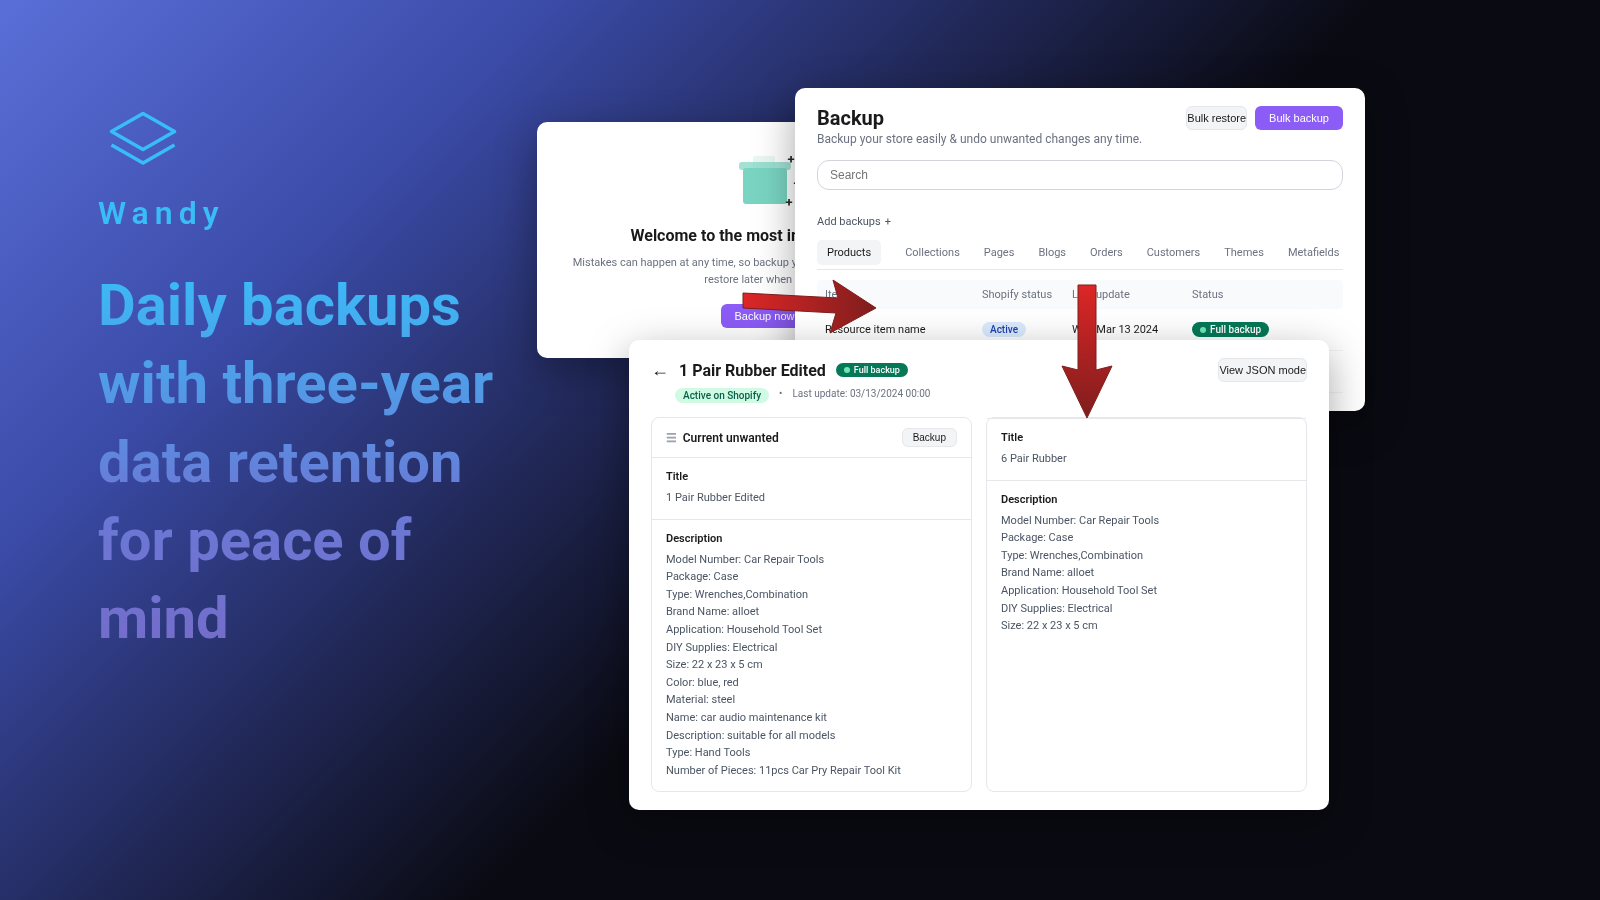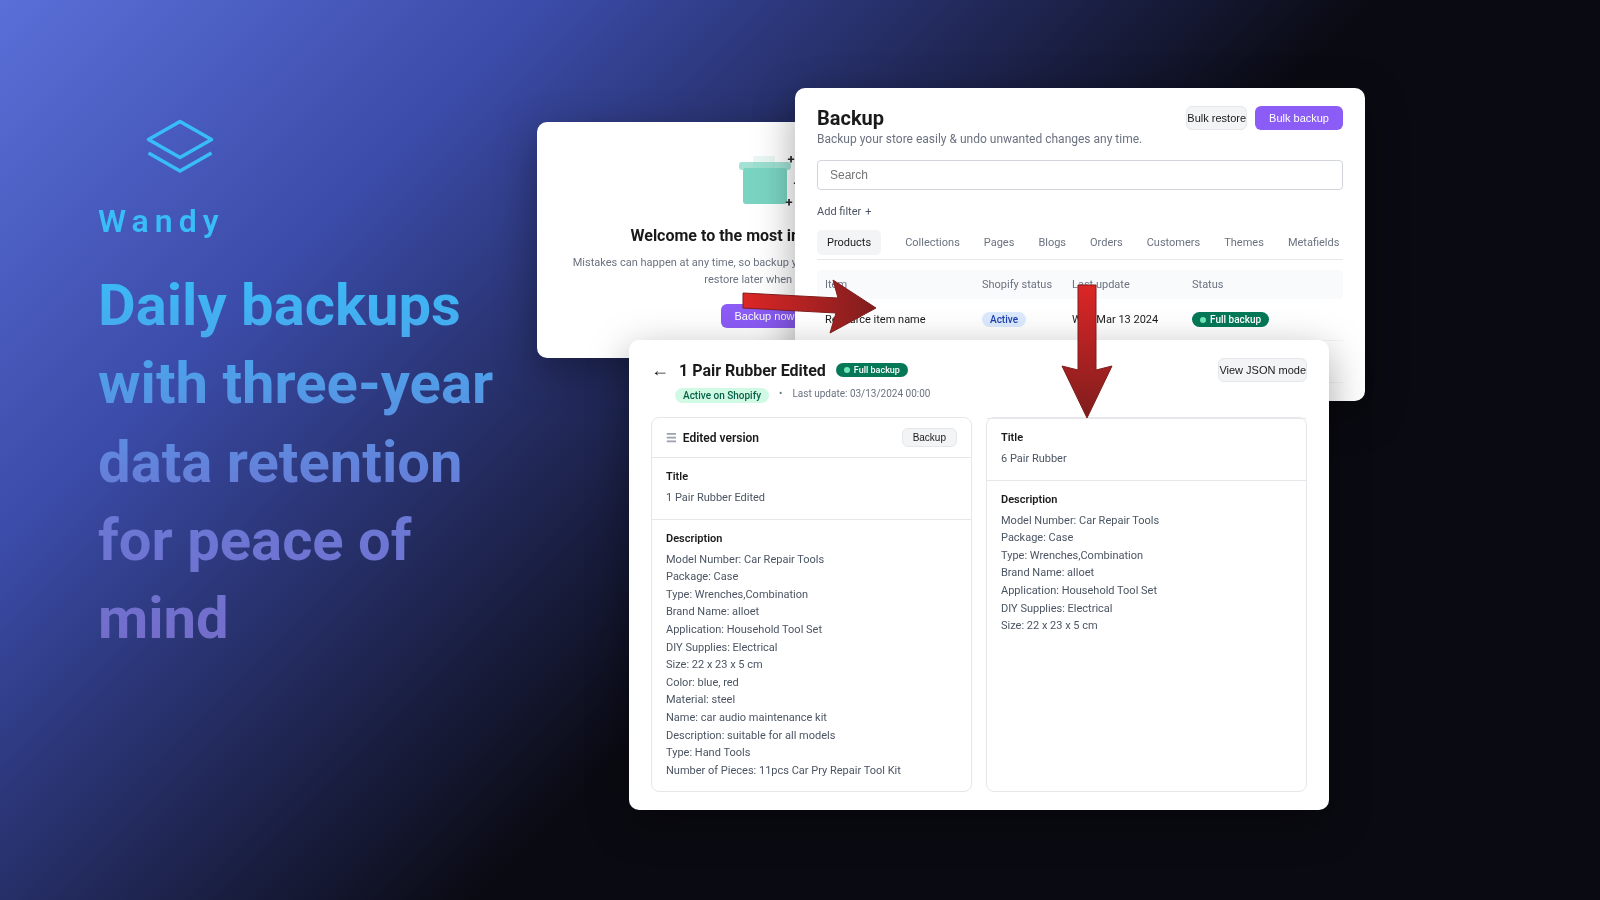--- a/index.html
+++ b/index.html
@@ -1,38 +1,38 @@
 <!DOCTYPE html>
 <html><head>
 <meta charset="utf-8">
 <style>
 *{box-sizing:border-box;margin:0;padding:0}
 body{width:1600px;height:900px;font-family:-apple-system,BlinkMacSystemFont,"Segoe UI",Roboto,sans-serif;background:#0a0a12;overflow:hidden;position:relative}
 .bg-gradient{position:absolute;top:0;left:0;width:100%;height:100%;background:linear-gradient(135deg,#5a6fd8 0%,#3b4ba8 22%,#0a0a12 55%)}
-.logo-wrap{position:absolute;top:108px;left:98px;display:flex;flex-direction:column;align-items:flex-end}
+.logo-wrap{position:absolute;top:100px;left:98px;display:flex;flex-direction:column;align-items:flex-start}
 .logo-icon{width:90px;height:90px}
 .logo-text{font-size:32px;font-weight:600;letter-spacing:6px;color:#38bdf8;margin-top:4px}
 .tagline{position:absolute;top:266px;left:98px;width:420px;font-size:58px;font-weight:700;line-height:1.35;background:linear-gradient(180deg,#38bdf8 0%,#6a79d6 60%,#756cc9 100%);-webkit-background-clip:text;background-clip:text;color:transparent}
 .card{position:absolute;background:#fff;border-radius:10px;box-shadow:0 12px 40px rgba(0,0,0,.35);color:#1a1a1a}
 .welcome-card{top:122px;left:537px;width:455px;padding:28px 30px 30px;text-align:center}
 .welcome-icon{width:60px;height:60px;margin:0 auto 16px;position:relative}
 .box-icon{width:44px;height:36px;background:#7ad4c2;border-radius:3px;position:absolute;left:8px;top:18px}
 .box-top{width:52px;height:8px;background:#7ad4c2;opacity:.7;border-radius:3px;position:absolute;left:4px;top:12px}
 .box-paper{width:22px;height:20px;background:#e8f7f4;position:absolute;left:18px;top:6px;border-radius:2px}
 .plus{position:absolute;color:#2a2a2a;font-weight:700;font-size:13px}
 .welcome-title{font-size:16px;font-weight:700;margin-bottom:10px}
 .welcome-desc{font-size:11px;color:#6b7280;line-height:1.5;margin-bottom:16px}
 .btn-dark{background:#8b5cf6;color:#fff;border:none;border-radius:6px;padding:6px 14px;font-size:11px;font-weight:400;cursor:pointer}
 .backup-card{top:88px;left:795px;width:570px;padding:18px 22px}
 .backup-header{display:flex;justify-content:space-between;align-items:flex-start;margin-bottom:14px}
 .backup-title{font-size:20px;font-weight:700}
 .backup-sub{font-size:12px;color:#6b7280;margin-top:2px}
 .btn-group{display:flex;gap:8px}
 .btn-light{background:#f3f4f6;color:#1a1a1a;border:1px solid #e5e7eb;border-radius:6px;padding:5px 0;font-size:11px;font-weight:500;cursor:pointer}
-.search-box{width:100%;border:1px solid #d1d5db;border-radius:4px;padding:7px 12px;font-size:12px;margin-bottom:10px}
+.search-box{width:100%;border:1px solid #d1d5db;border-radius:12px;padding:7px 12px;font-size:12px;margin-bottom:20px}
 .add-filter{font-size:11px;color:#4b5563;margin-bottom:12px;display:inline-flex;align-items:center;gap:4px;cursor:pointer}
 .tabs{display:flex;gap:24px;border-bottom:1px solid #e5e7eb;margin-bottom:10px;font-size:11px}
 .tab{padding:6px 0;cursor:pointer;color:#6b7280}
 .tab.active{color:#1a1a1a;background:#f3f4f6;border-radius:5px;padding:6px 10px;margin-bottom:4px}
 .table-head{display:flex;font-size:11px;color:#6b7280;padding:8px 0;background:#f9fafb;border-radius:4px}
 .col-item{width:165px;padding-left:8px}
 .col-status{width:90px}
 .col-update{width:120px}
 .col-backup{flex:1}
 .table-row{display:flex;font-size:11px;padding:14px 0;border-bottom:1px solid #f3f4f6;align-items:center}
@@ -94,21 +94,21 @@
       <div class="backup-title">Backup</div>
       <div class="backup-sub">Backup your store easily &amp; undo unwanted changes any time.</div>
     </div>
     <div class="btn-group">
       <button class="btn-light">Bulk restore</button>
       <button class="btn-dark">Bulk backup</button>
     </div>
   </div>
   <input class="search-box" placeholder="Search" style="">
   <div class="add-filter">
-      <span>Add filter</span>
+      <span>Add backups</span>
       <span>+</span>
     </div>
   <div class="tabs">
     <div class="tab active">Products</div>
     <div class="tab">Collections</div>
     <div class="tab">Pages</div>
     <div class="tab">Blogs</div>
     <div class="tab">Orders</div>
     <div class="tab">Customers</div>
     <div class="tab">Themes</div>
@@ -144,21 +144,21 @@
   <div class="detail-meta">
     <span class="badge badge-teal">Active on Shopify</span>
     <span>•</span>
     <span>Last update: 03/13/2024 00:00</span>
   </div>
   <div class="compare">
     <div class="compare-pane">
       <div class="pane-header">
         <div class="pane-header-l">
             <span style="color:#9ca3af">☰</span>
-            <span>Edited version</span>
+            <span>Current unwanted</span>
           </div>
         <button class="btn-light" style="font-size:10px;padding:3px 10px">Backup</button>
       </div>
       <div class="pane-section">
         <div class="pane-label">Title</div>
         <div class="pane-content">1 Pair Rubber Edited</div>
       </div>
       <div class="pane-section">
         <div class="pane-label">Description</div>
         <div class="pane-content" style="white-space:pre-line">Model Number: Car Repair Tools

